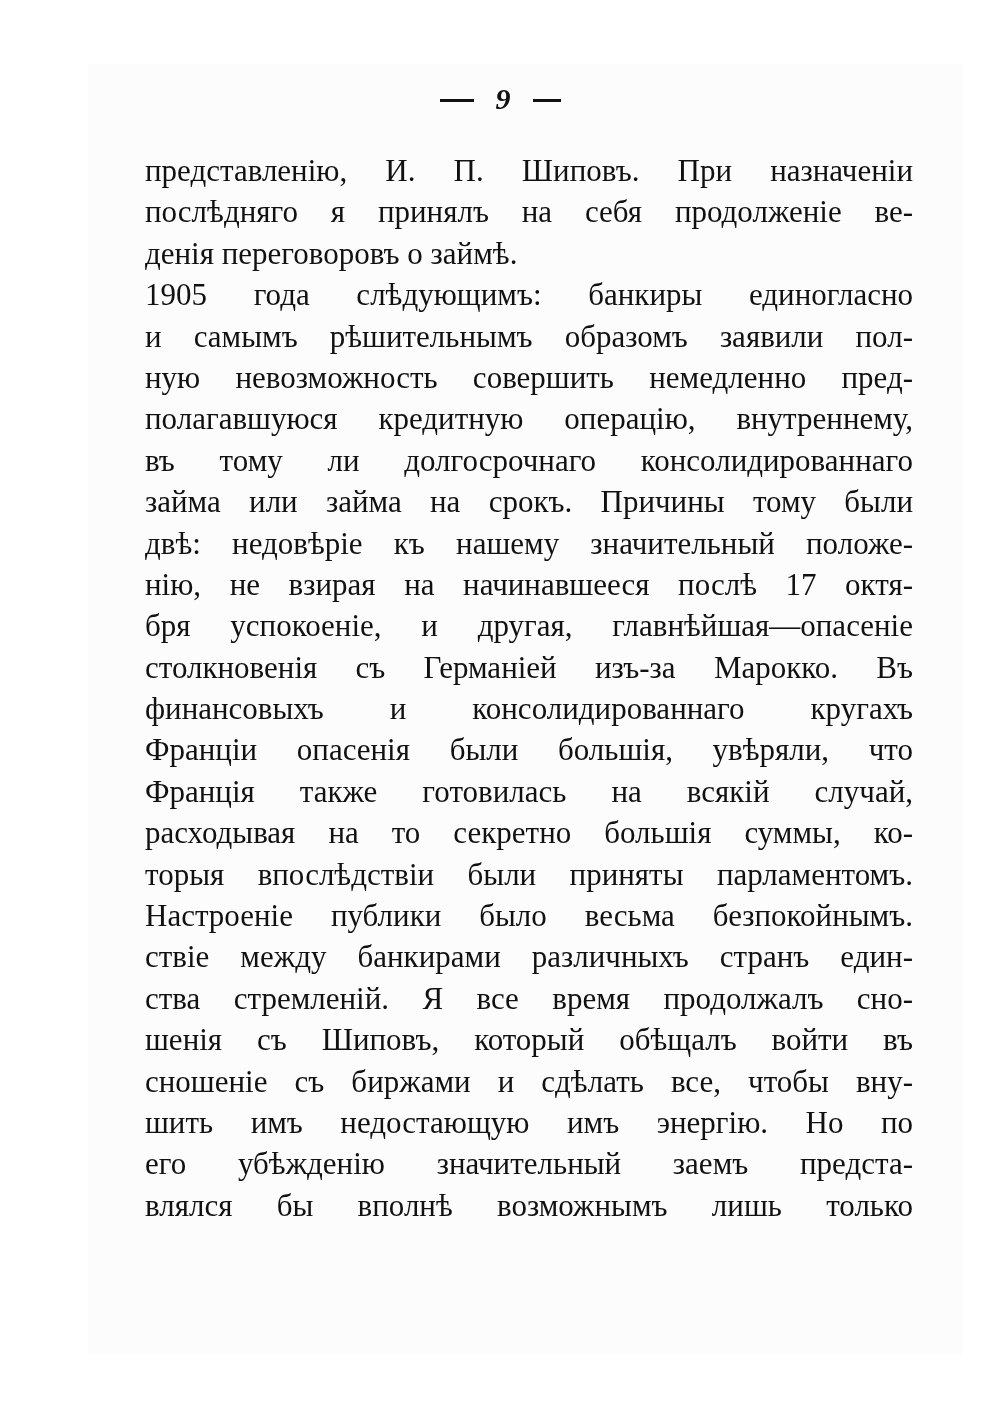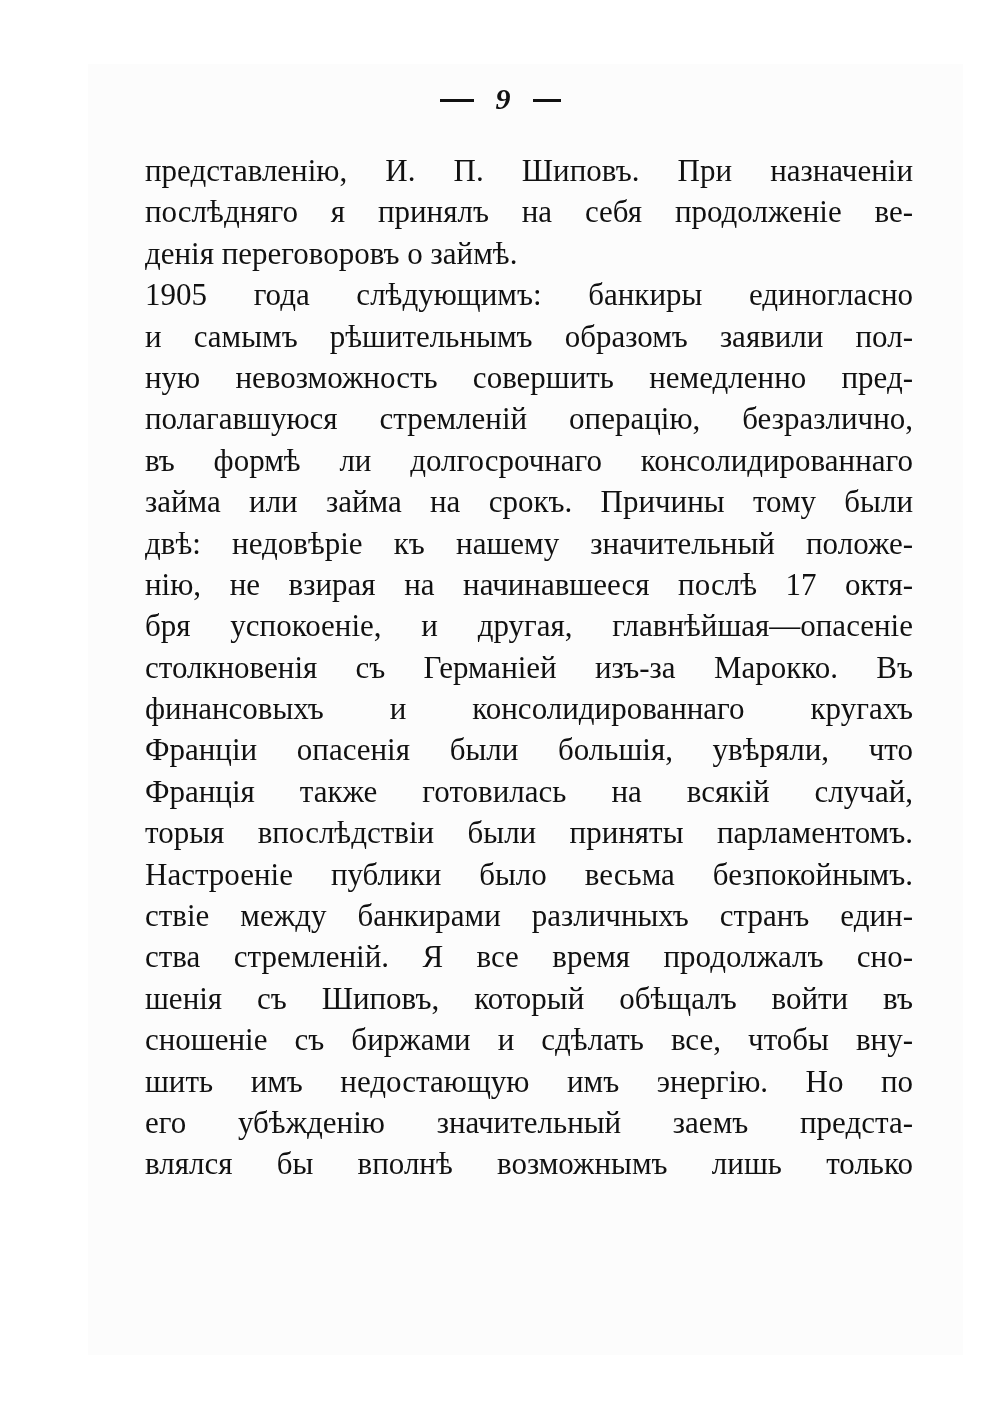--- a/index.html
+++ b/index.html
@@ -82,30 +82,31 @@
 
 <div class="text-block">
 
   <span class="line">представленію, И. П. Шиповъ. При назначеніи</span>
   <span class="line">послѣдняго я принялъ на себя продолженіе ве-</span>
   <span class="line last">денія переговоровъ о займѣ.</span>
 
   <span class="line">1905 года слѣдующимъ: банкиры единогласно</span>
   <span class="line">и самымъ рѣшительнымъ образомъ заявили пол-</span>
   <span class="line">ную невозможность совершить немедленно пред-</span>
-  <span class="line">полагавшуюся стремленій операцію, безразлично,</span>
-  <span class="line">въ формѣ ли долгосрочнаго консолидированнаго</span>
+  <span class="line">полагавшуюся кредитную операцію, внутреннему,</span>
+  <span class="line">въ тому ли долгосрочнаго консолидированнаго</span>
   <span class="line">займа или займа на срокъ. Причины тому были</span>
   <span class="line">двѣ: недовѣріе къ нашему значительный положе-</span>
   <span class="line">нію, не взирая на начинавшееся послѣ 17 октя-</span>
   <span class="line">бря успокоеніе, и другая, главнѣйшая—опасеніе</span>
   <span class="line">столкновенія съ Германіей изъ-за Марокко. Въ</span>
   <span class="line">финансовыхъ и консолидированнаго кругахъ</span>
   <span class="line">Франціи опасенія были большія, увѣряли, что</span>
   <span class="line">Франція также готовилась на всякій случай,</span>
+  <span class="line">расходывая на то секретно большія суммы, ко-</span>
   <span class="line">торыя впослѣдствіи были приняты парламентомъ.</span>
   <span class="line">Настроеніе публики было весьма безпокойнымъ.</span>
   <span class="line">ствіе между банкирами различныхъ странъ един-</span>
   <span class="line">ства стремленій. Я все время продолжалъ сно-</span>
   <span class="line">шенія съ Шиповъ, который обѣщалъ войти въ</span>
   <span class="line">сношеніе съ биржами и сдѣлать все, чтобы вну-</span>
   <span class="line">шить имъ недостающую имъ энергію. Но по</span>
   <span class="line">его убѣжденію значительный заемъ предста-</span>
   <span class="line">влялся бы вполнѣ возможнымъ лишь только</span>
 </div>

